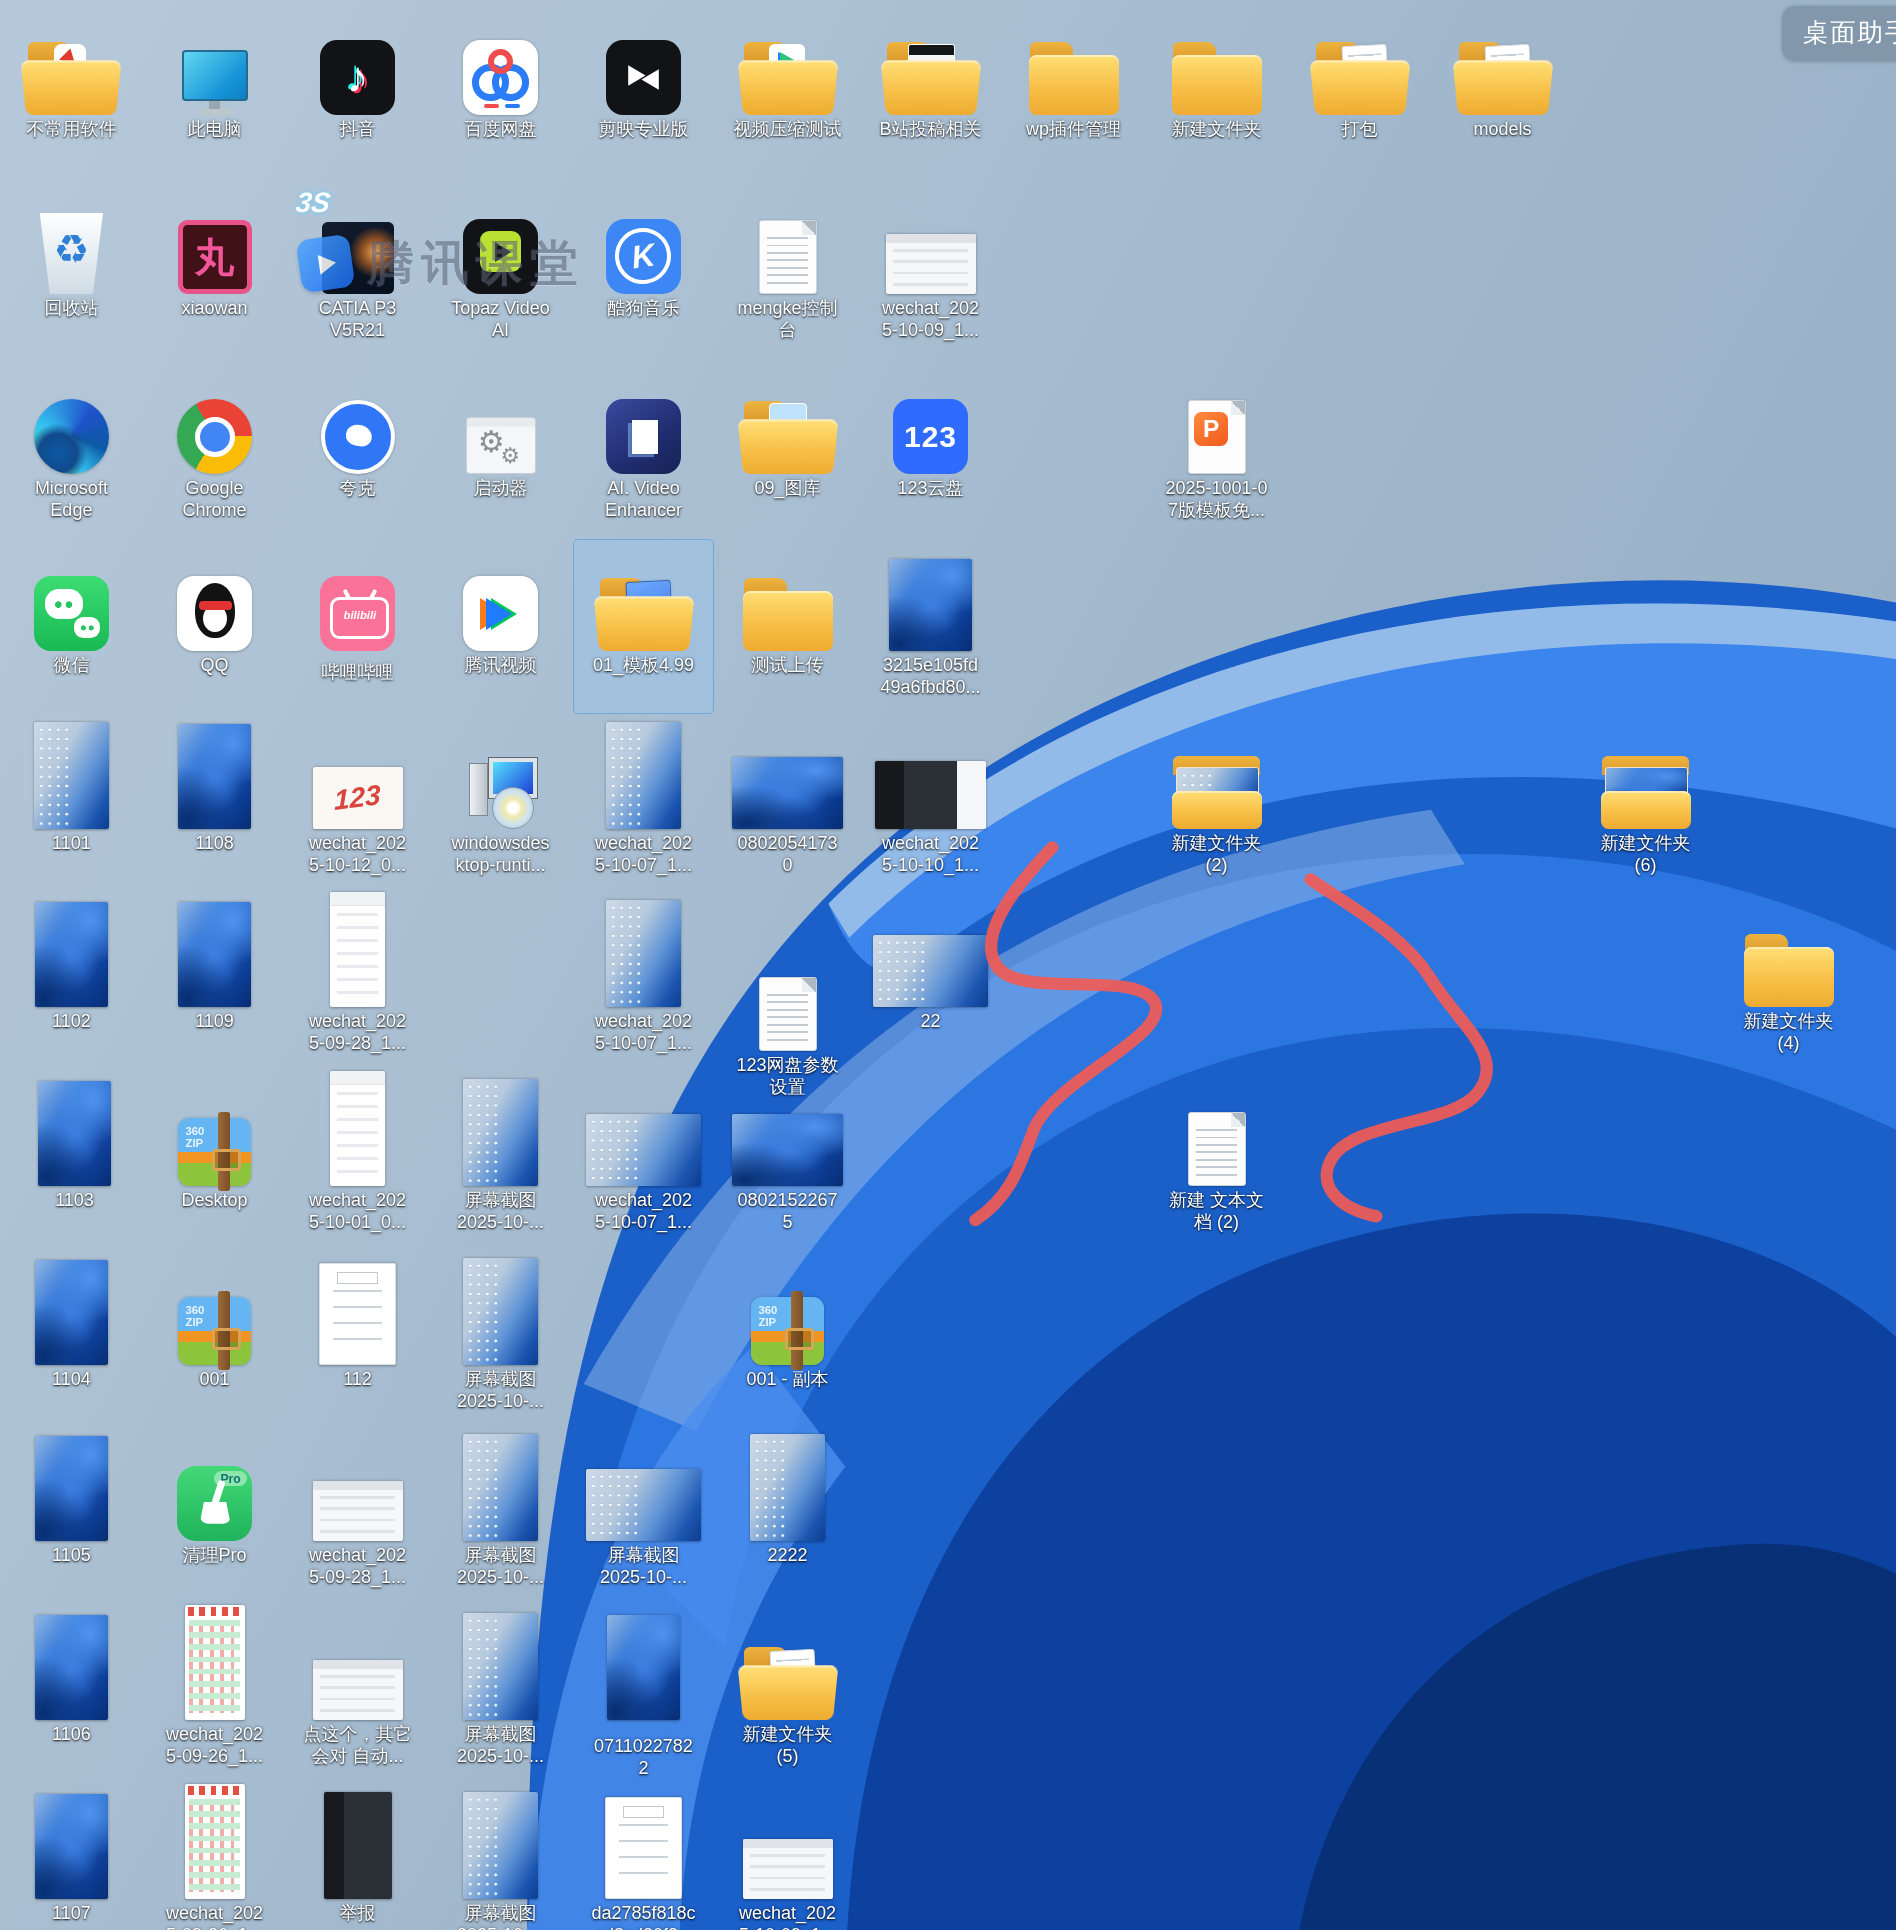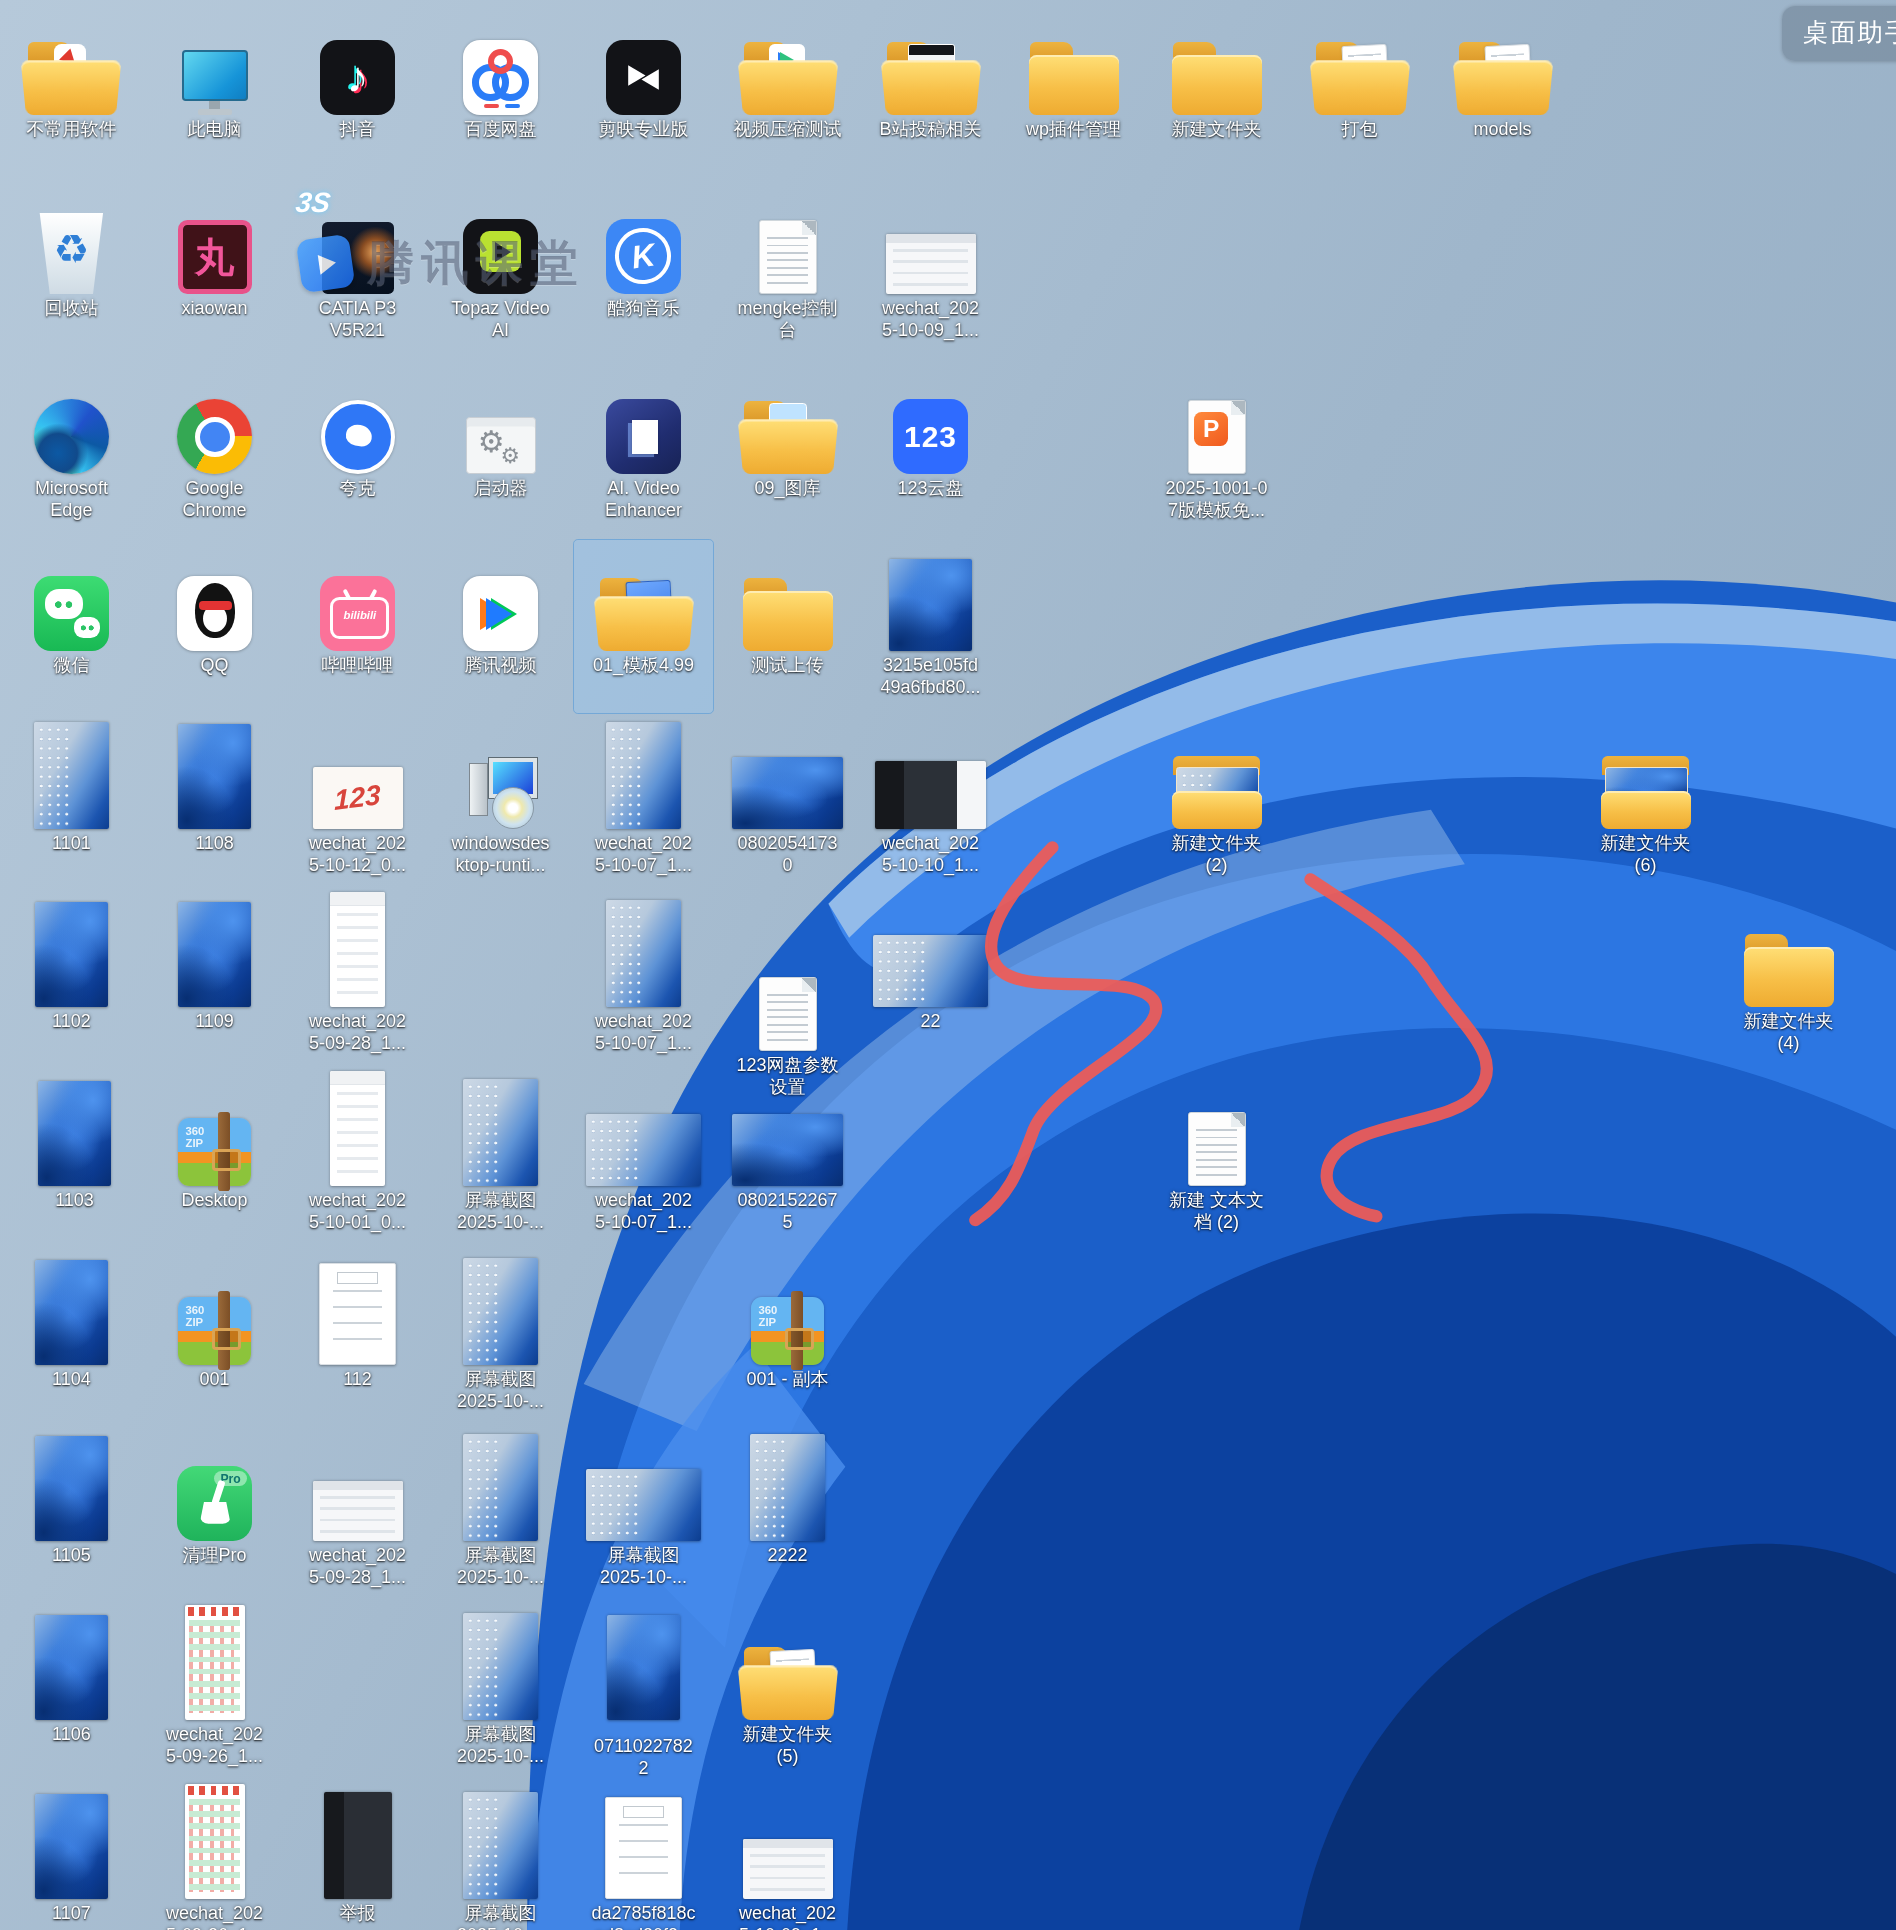--- a/index.html
+++ b/index.html
@@ -431,21 +431,21 @@
     <div class="cell" style="left: 145px; top: 540px;">
       <div class="ibox">
         <i class="sq white">
           <b class="qbody"></b>
           <b class="qbelly"></b>
           <b class="qscarf"></b>
         </i>
       </div>
       <div class="label">QQ</div>
     </div>
-    <div class="cell" style="left: 288px; top: 540px;">
+    <div class="cell" style="left: 288px; top: 540px; gap: 7px;">
       <div class="ibox">
         <i class="sq bpink">
           <i class="btv">
             <b class="btxt">bilibili</b>
           </i>
         </i>
       </div>
       <div class="label">哔哩哔哩</div>
     </div>
     <div class="cell" style="left: 431px; top: 540px;">
@@ -755,20 +755,27 @@
         <i class="th t-bloom-p"></i>
       </div>
       <div class="label">1106</div>
     </div>
     <div class="cell" style="left: 145px; top: 1609px;">
       <div class="ibox">
         <i class="th t-phone-color"></i>
       </div>
       <div class="label">wechat_202
 5-09-26_1...</div>
+    </div>
+    <div class="cell" style="left: 288px; top: 1609px;">
+      <div class="ibox">
+        <i class="th t-browser"></i>
+      </div>
+      <div class="label">点这个，其它
+会对 自动...</div>
     </div>
     <div class="cell" style="left: 431px; top: 1609px;">
       <div class="ibox">
         <i class="th t-desk-p"></i>
       </div>
       <div class="label">屏幕截图
 2025-10-...</div>
     </div>
     <div class="cell" style="left: 574px; top: 1609px; gap: 12px;">
       <div class="ibox">

